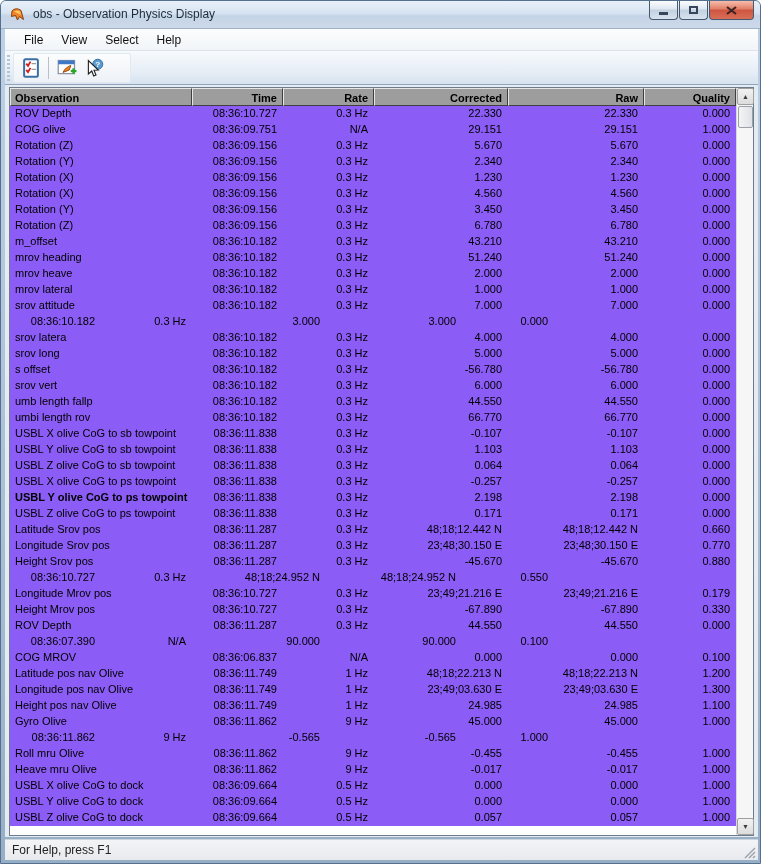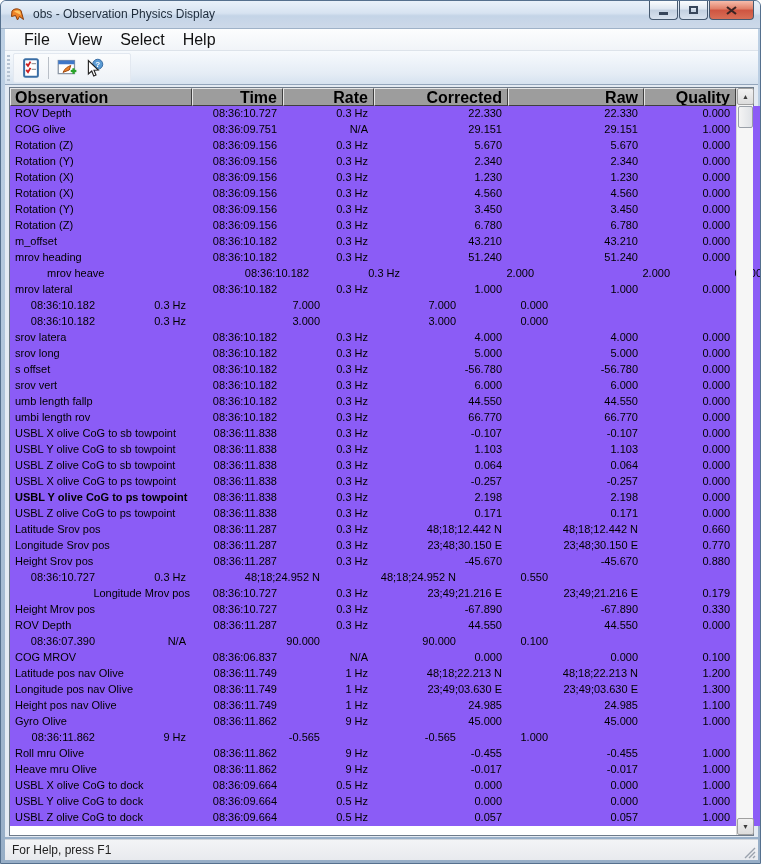--- a/index.html
+++ b/index.html
@@ -39,21 +39,21 @@
   .glyph-min { width:9px; height:3px; background:#37465a; margin-top:7px; }
   .glyph-max { width:9px; height:8px; border:2px solid #37465a; background:transparent; }
 
   
   .menubar {
     position:absolute; left:4px; top:28px; width:753px; height:22px;
     background:linear-gradient(180deg,#fcfdfe,#f1f4f8);
     border-bottom:1px solid #dde3ea;
     display:flex; align-items:center; padding-left:10px;
   }
-  .menu-item { font-size:16px; color:#111; padding:2px 9px; }
+  .menu-item { font-size:12px; color:#111; padding:2px 9px; }
 
   
   .toolbar {
     position:absolute; left:4px; top:50px; width:753px; height:34px;
     background:linear-gradient(180deg,#f7fafd 0%,#e4ecf5 70%,#d6e2ef 100%);
     border-bottom:1px solid #93a5bb;
   }
   .gripper {
     position:absolute; left:2px; top:4px; width:5px; height:26px;
     background:repeating-linear-gradient(180deg,#b6c3d2 0 2px,transparent 2px 4px);
@@ -80,21 +80,21 @@
     position:absolute; left:8px; top:86px; width:745px; height:749px;
     background:#ffffff; border:1px solid #6e7b8a;
   }
   .lv-header {
     position:absolute; left:0; top:0; height:18px; display:flex;
   }
   .hcell {
     height:18px; line-height:16px; background:#9d9d9d;
     border-top:1px solid #e6e6e6; border-left:1px solid #e6e6e6;
     border-right:1px solid #3f3f3f; border-bottom:1px solid #3f3f3f;
-    font-size:16px; font-weight:bold; color:#000;
+    font-size:11px; font-weight:bold; color:#000;
     text-align:right; padding:1px 5px 0 4px;
     white-space:nowrap; overflow:hidden;
   }
   .hcell.left { text-align:left; }
   .lv-body { position:absolute; left:0; top:18px; }
   .lv-row { display:flex; height:16px; background:#8b5cf6; }
   .cell {
     height:16px; line-height:15px; font-size:11px; color:#000;
     text-align:right; padding:0 6px 0 2px;
     white-space:nowrap; overflow:hidden;
@@ -283,36 +283,37 @@
         </div>
         <div class="lv-row">
           <div class="cell left" style="width: 182px;">mrov heading</div>
           <div class="cell" style="width: 91px;">08:36:10.182</div>
           <div class="cell" style="width: 91px;">0.3 Hz</div>
           <div class="cell" style="width: 134px;">51.240</div>
           <div class="cell" style="width: 136px;">51.240</div>
           <div class="cell" style="width: 92px;">0.000</div>
         </div>
         <div class="lv-row">
-          <div class="cell left" style="width: 182px; margin-left: 32px;">mrov heave</div>
+          <div class="cell left" style="width: 182px;">mrov heave</div>
           <div class="cell" style="width: 91px;">08:36:10.182</div>
           <div class="cell" style="width: 91px;">0.3 Hz</div>
           <div class="cell" style="width: 134px;">2.000</div>
           <div class="cell" style="width: 136px;">2.000</div>
           <div class="cell" style="width: 92px;">0.000</div>
         </div>
         <div class="lv-row">
           <div class="cell left" style="width: 182px;">mrov lateral</div>
           <div class="cell" style="width: 91px;">08:36:10.182</div>
           <div class="cell" style="width: 91px;">0.3 Hz</div>
           <div class="cell" style="width: 134px;">1.000</div>
           <div class="cell" style="width: 136px;">1.000</div>
           <div class="cell" style="width: 92px;">0.000</div>
         </div>
         <div class="lv-row">
+          <div class="cell left" style="width: 182px;">srov attitude</div>
           <div class="cell" style="width: 91px;">08:36:10.182</div>
           <div class="cell" style="width: 91px;">0.3 Hz</div>
           <div class="cell" style="width: 134px;">7.000</div>
           <div class="cell" style="width: 136px;">7.000</div>
           <div class="cell" style="width: 92px;">0.000</div>
         </div>
         <div class="lv-row">
           <div class="cell" style="width: 91px;">08:36:10.182</div>
           <div class="cell" style="width: 91px;">0.3 Hz</div>
           <div class="cell" style="width: 134px;">3.000</div>
@@ -440,21 +441,21 @@
           <div class="cell" style="width: 92px;">0.880</div>
         </div>
         <div class="lv-row">
           <div class="cell" style="width: 91px;">08:36:10.727</div>
           <div class="cell" style="width: 91px;">0.3 Hz</div>
           <div class="cell" style="width: 134px;">48;18;24.952 N</div>
           <div class="cell" style="width: 136px;">48;18;24.952 N</div>
           <div class="cell" style="width: 92px;">0.550</div>
         </div>
         <div class="lv-row">
-          <div class="cell left" style="width: 182px; text-align: right;">Longitude Mrov pos</div>
+          <div class="cell left" style="width: 182px;">Longitude Mrov pos</div>
           <div class="cell" style="width: 91px;">08:36:10.727</div>
           <div class="cell" style="width: 91px;">0.3 Hz</div>
           <div class="cell" style="width: 134px;">23;49;21.216 E</div>
           <div class="cell" style="width: 136px;">23;49;21.216 E</div>
           <div class="cell" style="width: 92px;">0.179</div>
         </div>
         <div class="lv-row">
           <div class="cell left" style="width: 182px;">Height Mrov pos</div>
           <div class="cell" style="width: 91px;">08:36:10.727</div>
           <div class="cell" style="width: 91px;">0.3 Hz</div>

